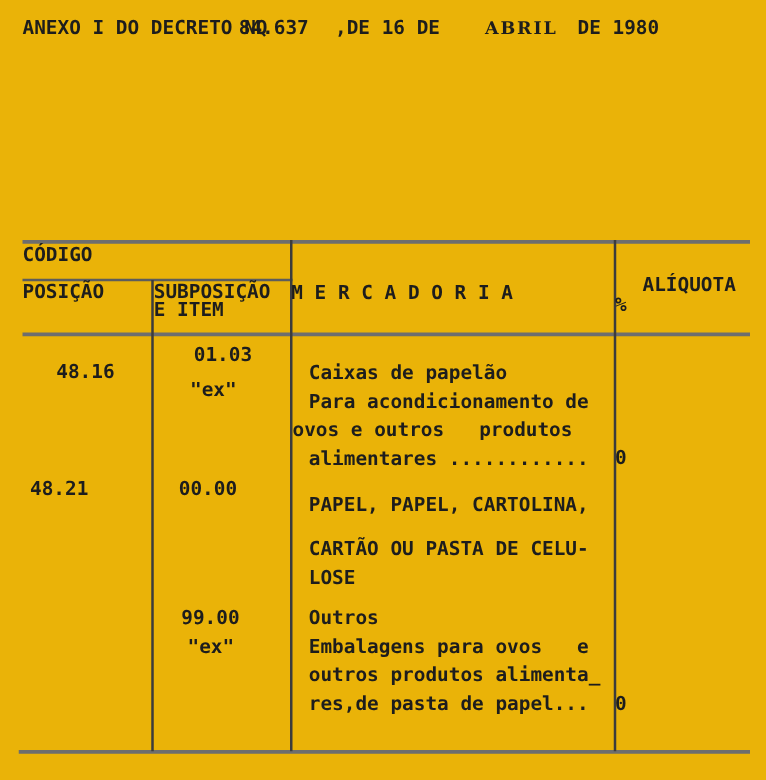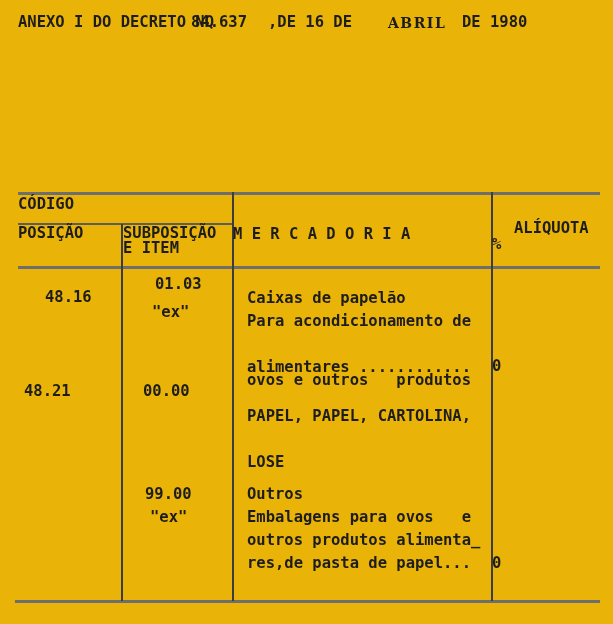--- a/index.html
+++ b/index.html
@@ -63,27 +63,28 @@
   <div class="txt center" style="left:123px; top:240px; width:109px;">E ITEM</div>
   <div class="txt center" style="left:233px; top:226px; width:298px;">M E R C A D O R I A</div>
   <div class="txt center" style="left:492px; top:220px; width:108px;padding-left:22px;">ALÍQUOTA</div>
   <div class="txt center" style="left:492px; top:236px; width:108px;">%</div>
 
   <div class="txt" style="left:24px; top:289px;margin-left:21px;">48.16</div>
   <div class="txt" style="left:143px; top:276px;margin-left:12px;">01.03</div>
   <div class="txt" style="left:152px; top:304px;">"ex"</div>
   <div class="txt" style="left:247px; top:290px;">Caixas de papelão</div>
   <div class="txt" style="left:247px; top:313px;">Para acondicionamento de</div>
-  <div class="txt" style="left:247px; top:336px;margin-top:36px;">ovos e outros   produtos</div>
+  <div class="txt" style="left:234px; top:336px;">ovos e outros   produtos</div>
   <div class="txt" style="left:247px; top:359px;">alimentares ............</div>
   <div class="txt center" style="left:492px; top:358px; width:110px;">0</div>
 
   <div class="txt" style="left:24px; top:383px;">48.21</div>
   <div class="txt" style="left:143px; top:383px;">00.00</div>
-  <div class="txt" style="left:247px; top:408px;">PAPEL, PAPEL, CARTOLINA,</div>
+  <div class="txt" style="left:247px; top:396px;">PAPEL, PAPEL, CARTOLINA,</div>
+  <div class="txt" style="left:247px; top:431px;">CARTÃO OU PASTA DE CELU-</div>
   <div class="txt" style="left:247px; top:454px;">LOSE</div>
 
   <div class="txt" style="left:145px; top:486px;">99.00</div>
   <div class="txt" style="left:150px; top:509px;">"ex"</div>
   <div class="txt" style="left:247px; top:486px;">Outros</div>
   <div class="txt" style="left:247px; top:509px;">Embalagens para ovos   e</div>
   <div class="txt" style="left:247px; top:532px;">outros produtos alimenta̲</div>
   <div class="txt" style="left:247px; top:555px;">res,de pasta de papel...</div>
   <div class="txt center" style="left:492px; top:555px; width:110px;">0</div>
 

